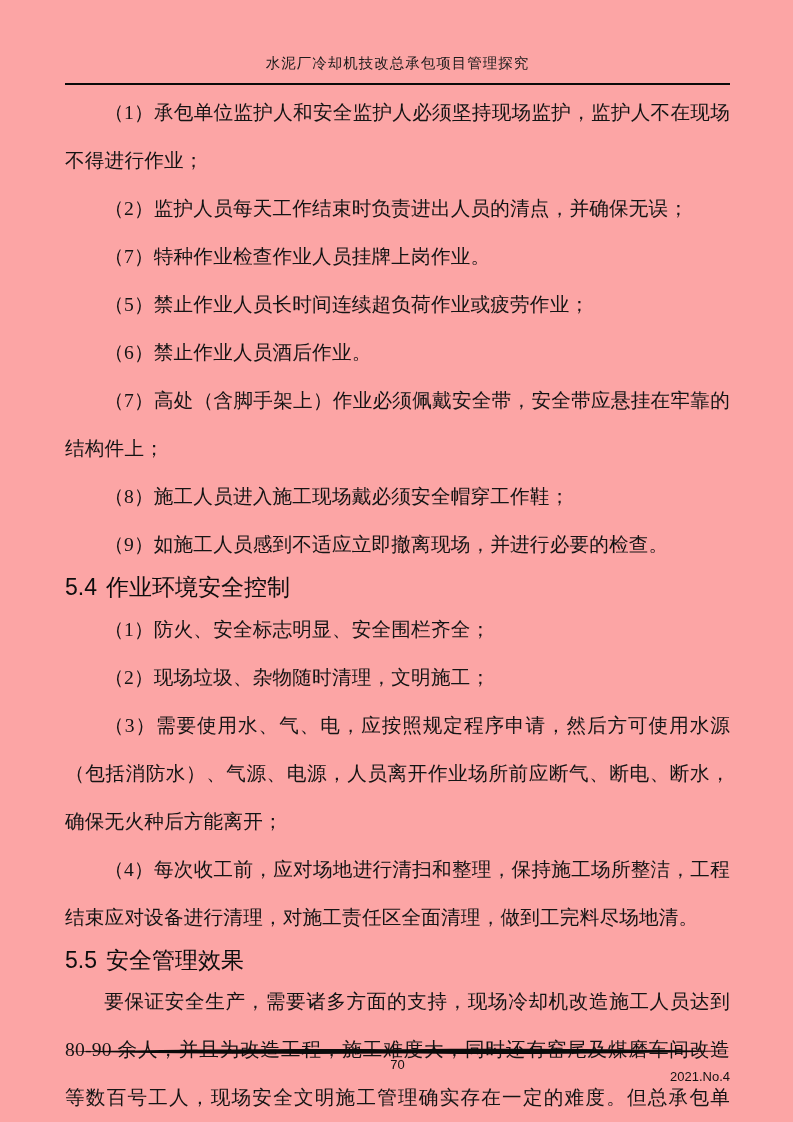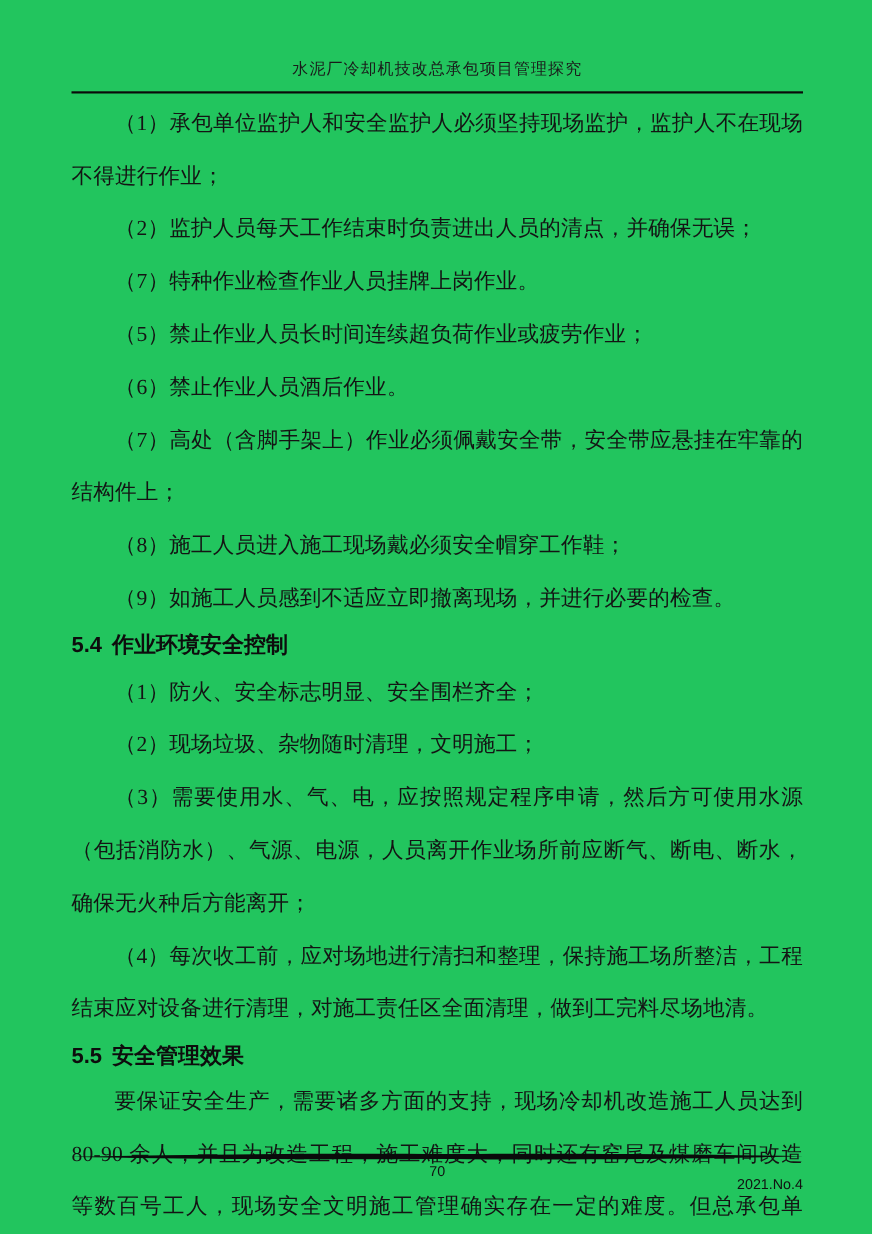--- a/index.html
+++ b/index.html
@@ -7,21 +7,21 @@
     width: 793px; height: 1122px;
     background: #ffffff;
     color: #141414;
     font-family: "Liberation Serif", "DejaVu Serif", serif;
   }
   .page {
     box-sizing: border-box;
     position: relative;
     width: 793px; height: 1122px;
     padding: 0 63px 0 65px;
-    background: #22c55e;
+    background: #fca5a5;
     overflow: hidden;
   }
   .header {
     padding-top: 54px;
     padding-bottom: 11px;
     border-bottom: 2px solid #0a0a0a;
   }
   .header-title {
     text-align: center;
     font-size: 14.5px;
@@ -34,22 +34,22 @@
     margin: 0;
     font-size: 19.6px;
     line-height: 48px;
     text-align: justify;
     text-indent: 2em;
     letter-spacing: 0.2px;
   }
   .h-sub {
     margin: 0;
     font-family: "Liberation Sans", "DejaVu Sans", sans-serif;
-    font-weight: 700;
-    font-size: 20px;
+    font-weight: 400;
+    font-size: 23px;
     line-height: 36.6px;
     color: #0d0d0d;
   }
   .h-sub .h-num { margin-right: 9px; }
   .h-main {
     margin: 2px 0 0 0;
     font-family: Liberation Serif, serif;
     font-weight: 700;
     font-size: 22px;
     line-height: 40px;

